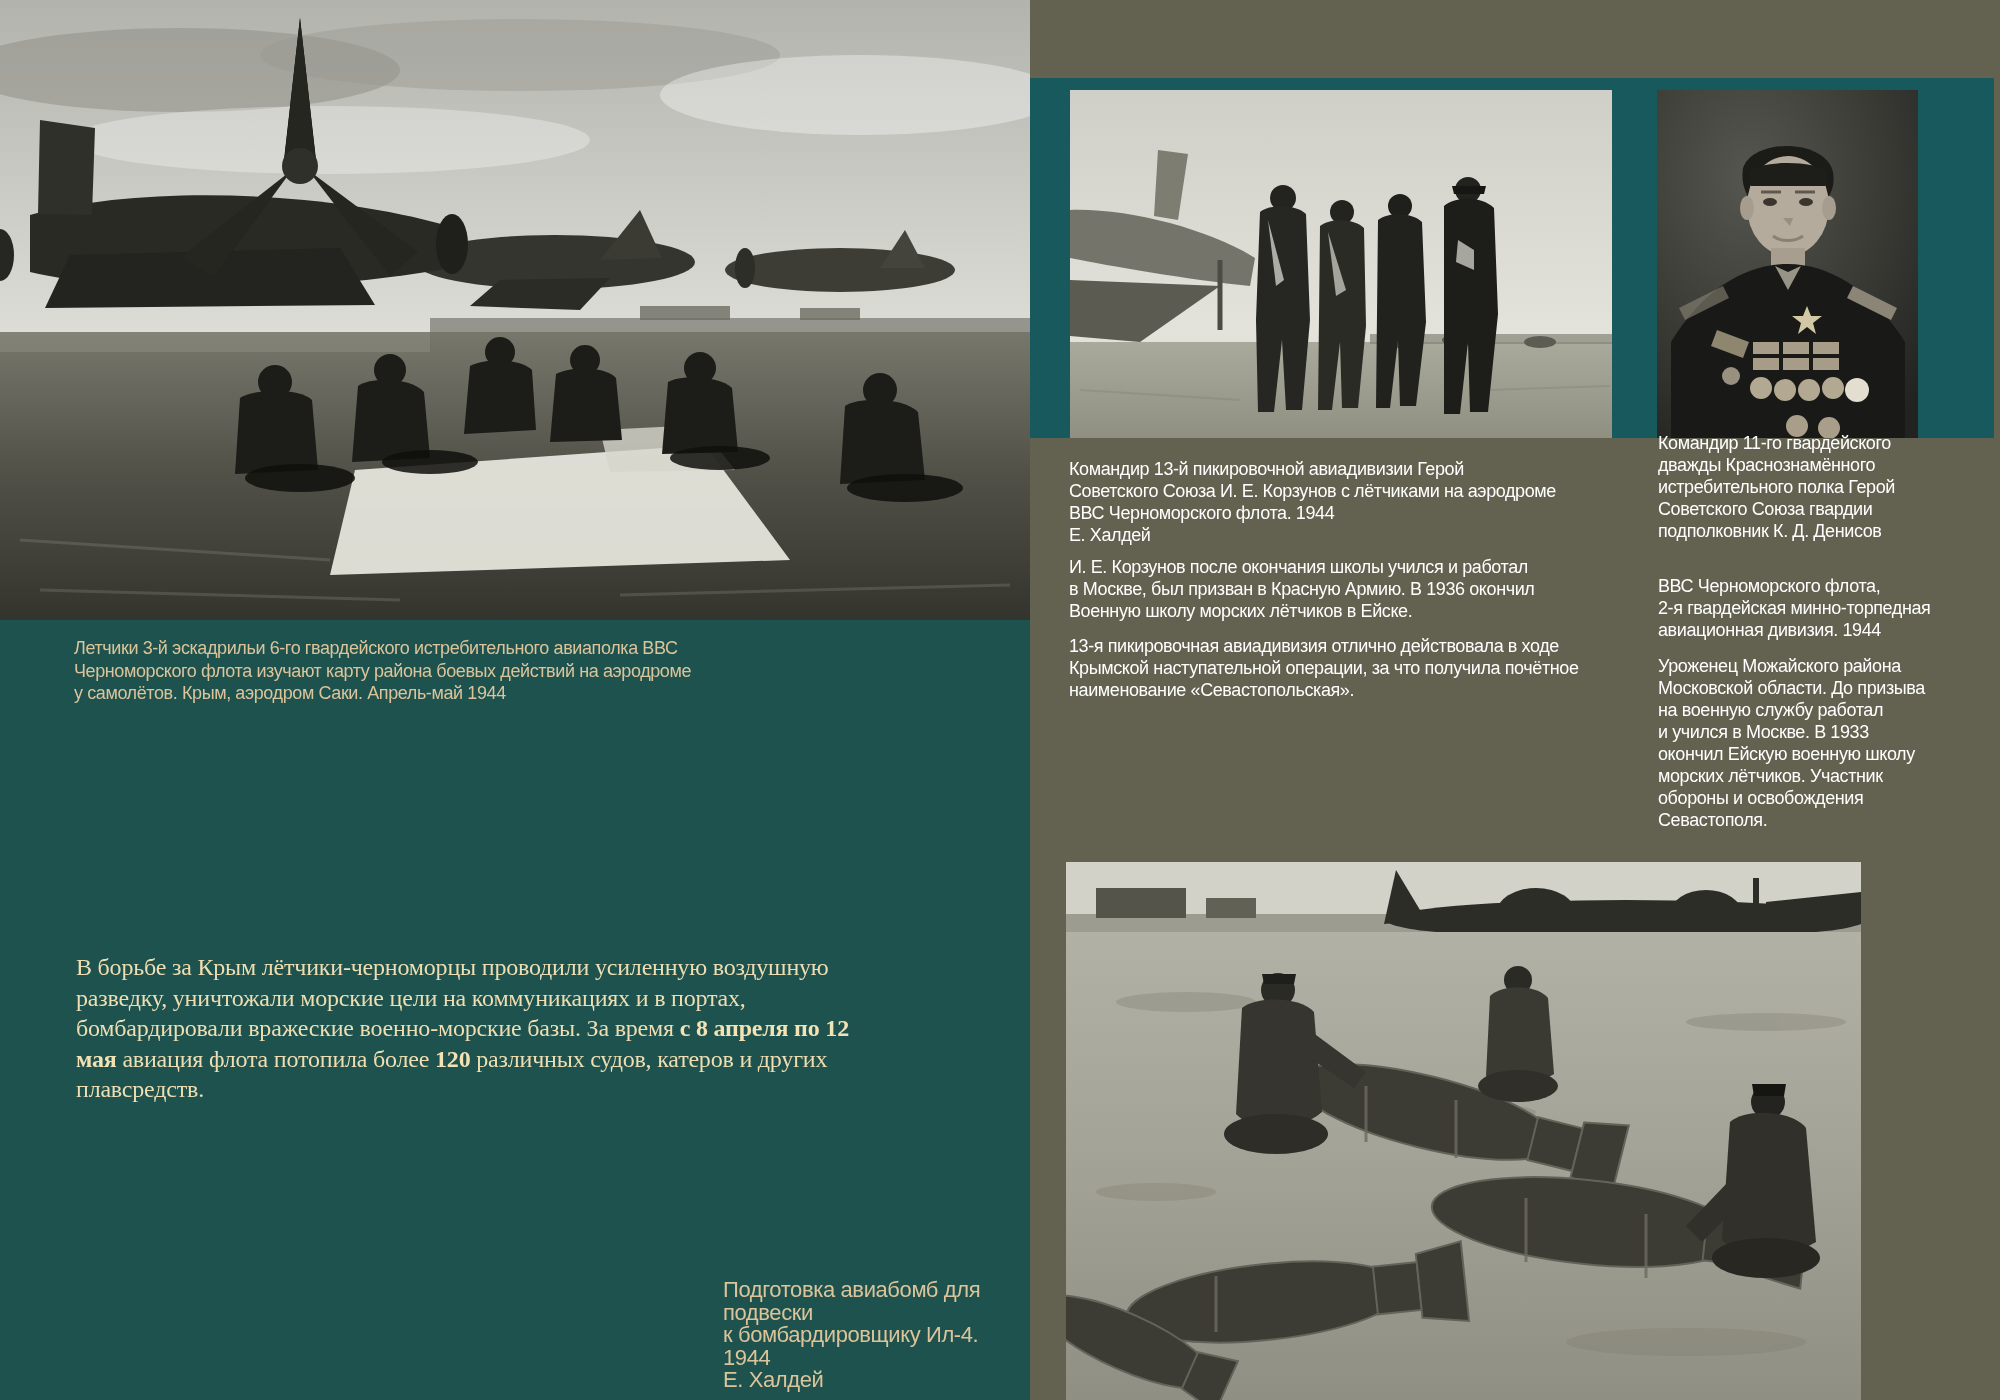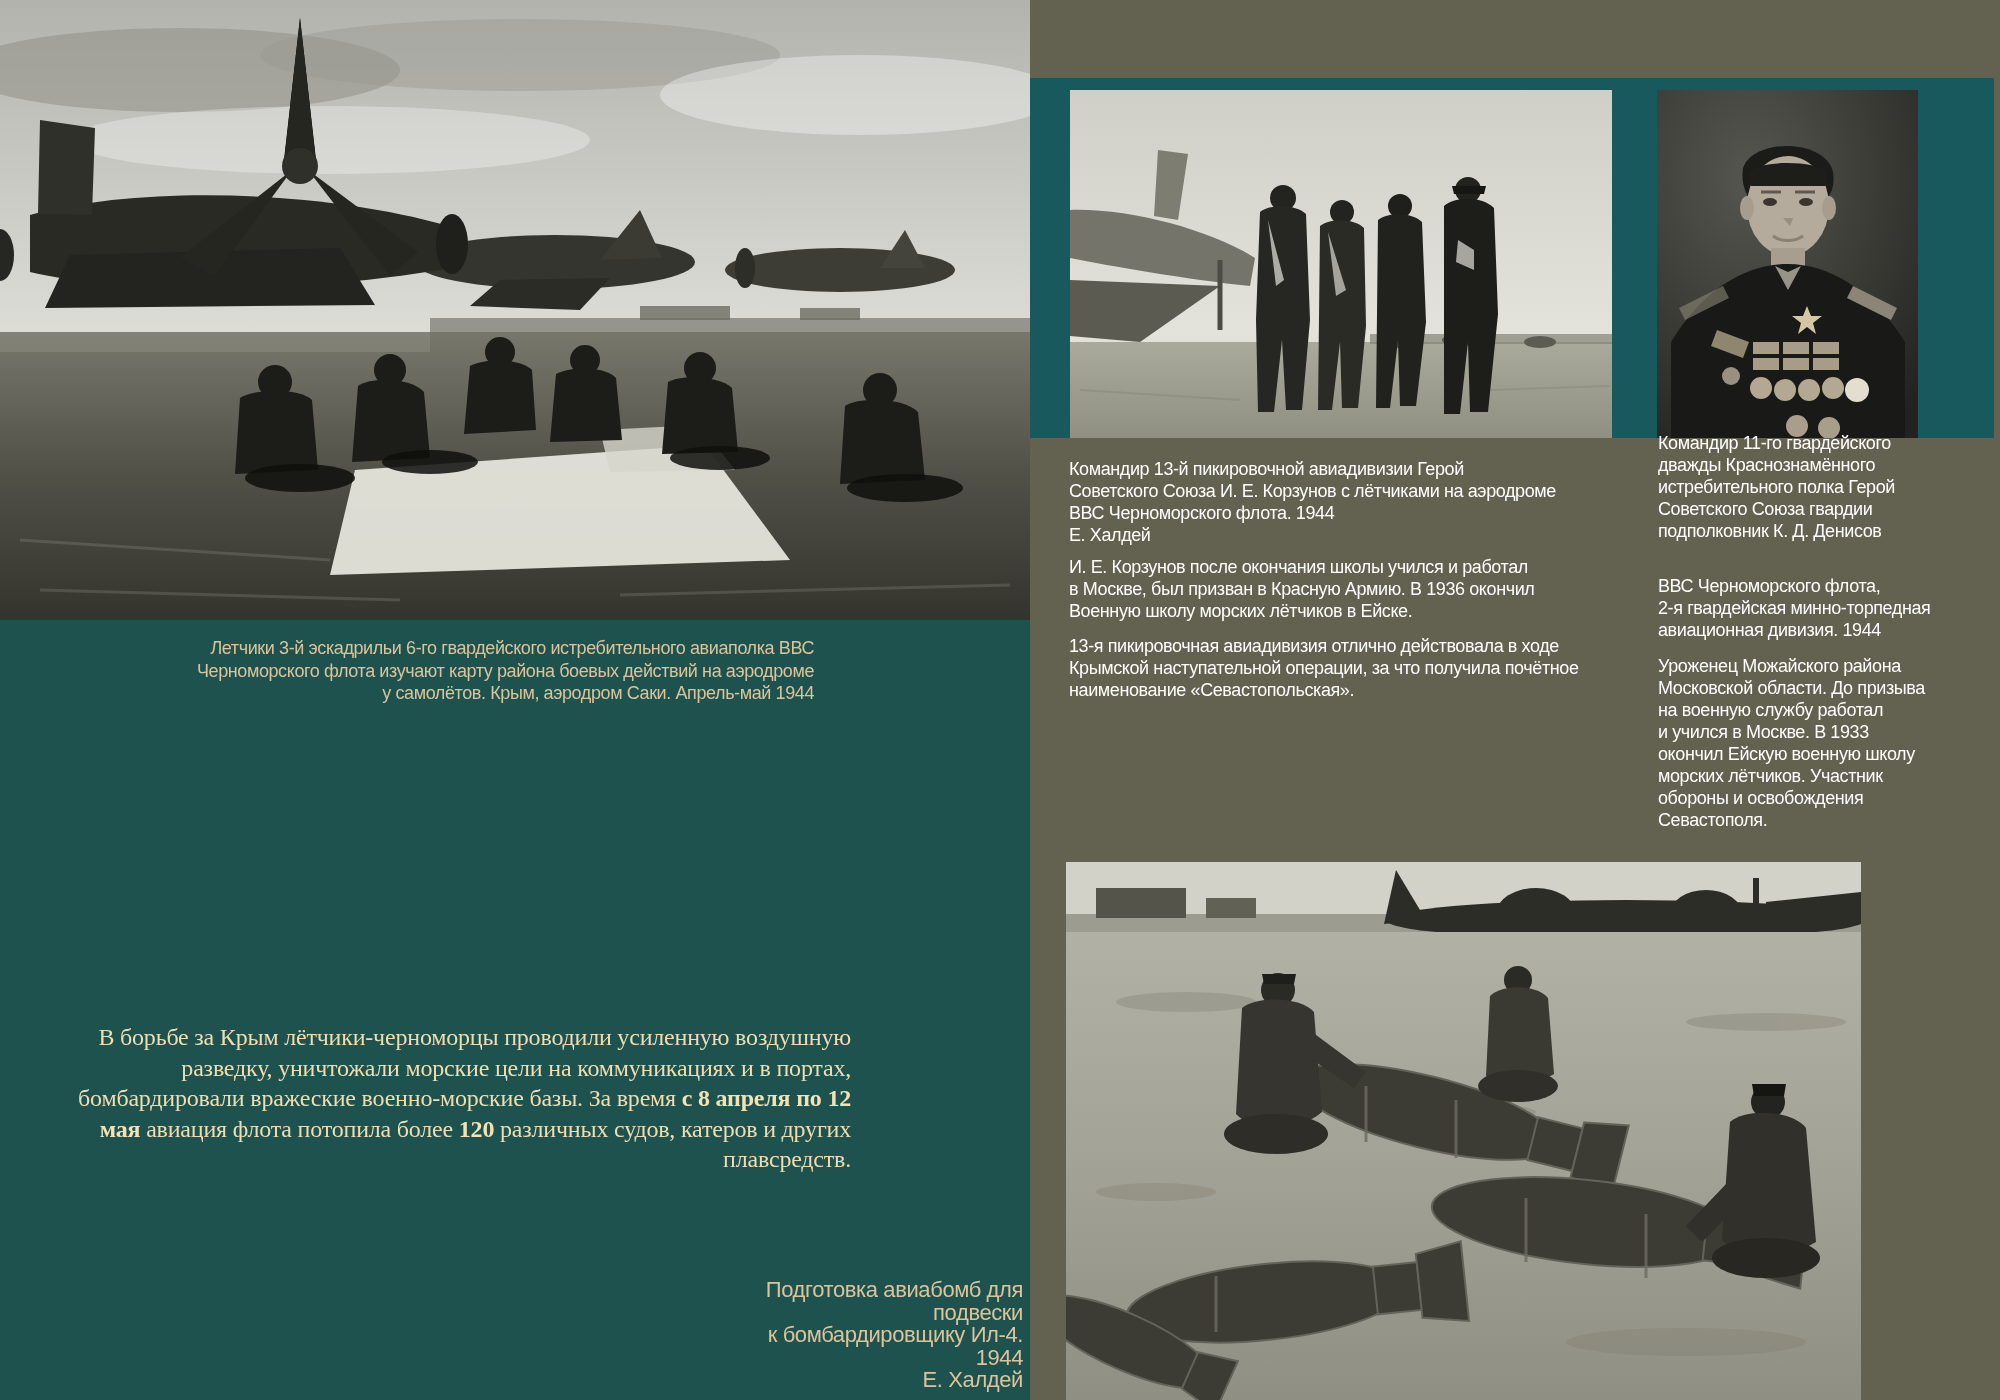--- a/index.html
+++ b/index.html
@@ -2,37 +2,37 @@
 <html lang="ru"><head>
 <meta charset="utf-8">
 <style>
   html,body{margin:0;padding:0;background:#4a4940;}
   .page{
     position:relative;width:2000px;height:1400px;overflow:hidden;
     background:#63614f;
     font-family:"Liberation Sans",sans-serif;
   }
   
-  .left-panel{position:absolute;left:0;top:0;width:1030px;height:1400px;background:#1d524f;text-align:right;}
+  .left-panel{position:absolute;left:0;top:0;width:1030px;height:1400px;background:#1d524f;}
   .photo{position:absolute;overflow:hidden;}
   .photo svg{display:block;width:100%;height:100%;}
   .photo-airfield{left:0;top:0;width:1030px;height:620px;}
   .left-caption{
     position:absolute;left:74px;top:637px;width:740px;
     font-size:18px;line-height:22.5px;letter-spacing:-0.4px;
     color:#dcc49a;white-space:pre-line;
   }
   .main-title{
     position:absolute;left:76px;top:760px;width:900px;
     font-family:"DejaVu Serif","Liberation Serif",serif;
     font-size:47px;line-height:62px;letter-spacing:0.6px;
     color:#f2d6a2;white-space:pre-line;font-weight:500;
   }
   .lead-text{
-    position:absolute;left:76px;top:1022px;width:775px;
+    position:absolute;left:76px;top:952px;width:775px;
     font-family:"Liberation Serif",serif;
     font-size:24px;line-height:30.5px;letter-spacing:-0.2px;
     color:#efdeb1;
   }
   .lead-text b{font-weight:bold;color:#f3e3b4;}
   .bomb-caption{
     position:absolute;left:723px;top:1279px;width:300px;
     font-size:22px;line-height:22.5px;letter-spacing:-0.4px;
     color:#dcc49a;white-space:pre-line;
   }

